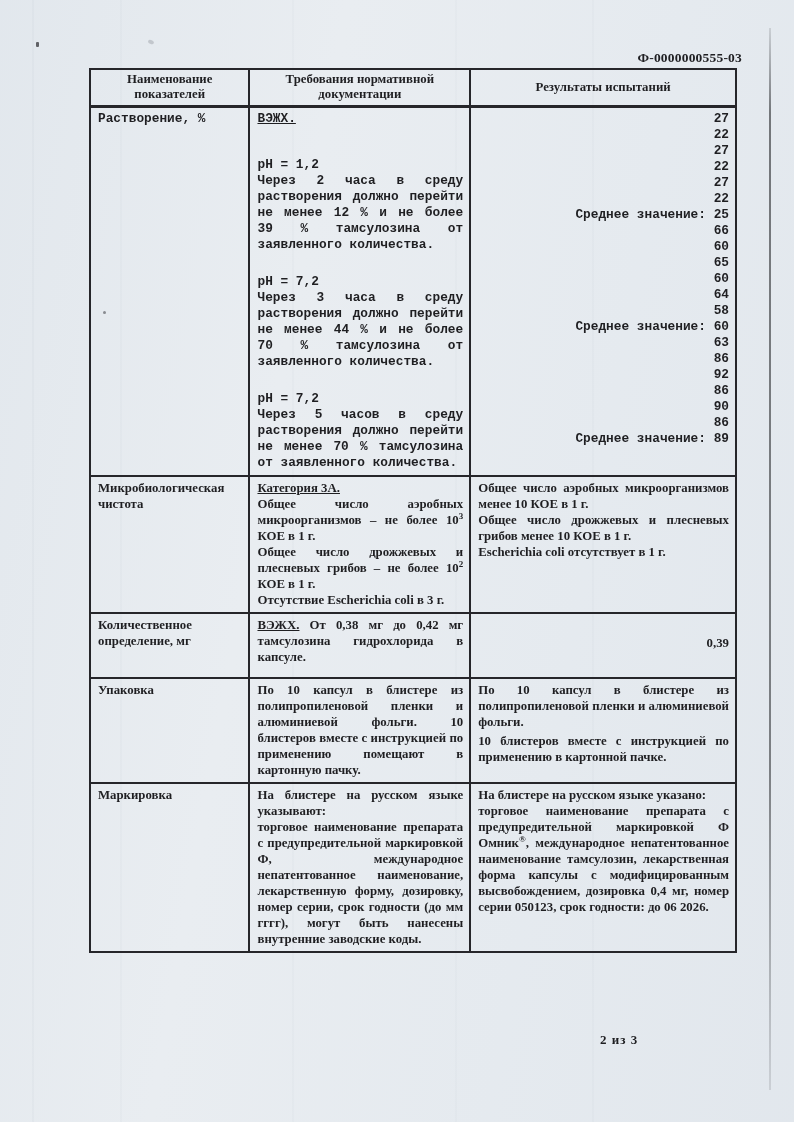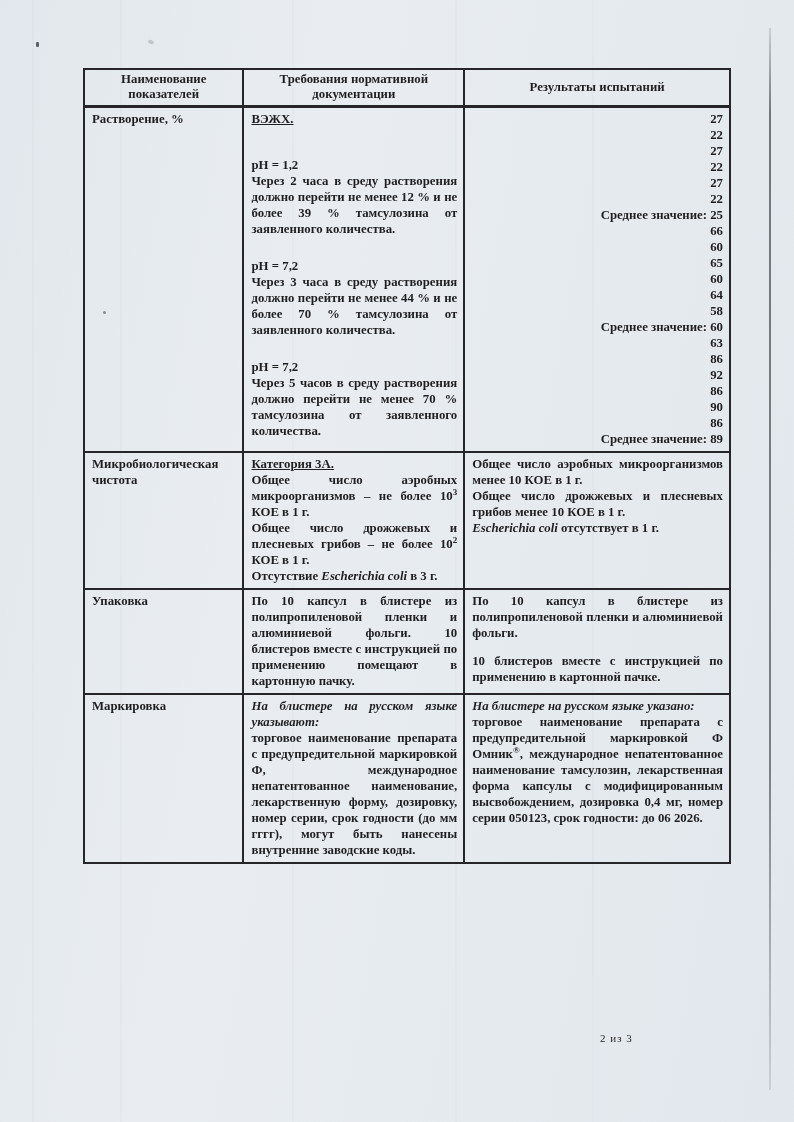--- a/index.html
+++ b/index.html
@@ -39,21 +39,21 @@
   .form-code {
     position: absolute;
     top: 50px; left: 95px; width: 647px;
     text-align: right;
     font-size: 13.5px; font-weight: 700;
     letter-spacing: .2px;
   }
 
   table.doc-table {
     position: absolute;
-    left: 83px; top: 68px;
+    left: 89px; top: 68px;
     width: 648px;
     border-collapse: collapse;
     table-layout: fixed;
     font-size: 12.8px;
     line-height: 16px;
     font-weight: 700;
   }
   .doc-table th, .doc-table td {
     border: 2px solid #26262a;
     vertical-align: top;
@@ -66,66 +66,67 @@
     vertical-align: middle;
     height: 37px;
     padding: 2px 4px;
     line-height: 15px;
   }
   .c1 { width: 138px; }
   .c2 { width: 191px; }
   .c3 { width: 230px; }
 
   .u   { text-decoration: underline; }
-  .it  { font-style: italic; }
+  .it  { }
   .just { text-align: justify; }
 
   .gap-lg { height: 30px; }
   .gap-md { height: 21px; }
 
   .val { text-align: right; }
   sup { font-size: 9px; line-height: 0; }
 
   .assay-result { margin-top: 18px; }
-  .pkg-p + .pkg-p { margin-top: 12px; }
+  .pkg-p + .pkg-p { margin-top: 3px; }
 
   .page-number {
     position: absolute;
     left: 600px; top: 1032px; width: 142px;
-    font-size: 11px; font-weight: 400;
+    font-size: 13px; font-weight: 700;
     letter-spacing: 1px;
   }
 </style>
 </head>
 <body>
 
 <div class="paper">
   <div class="streaks"></div>
   <div class="scan-line"></div>
   <div class="speck1"></div>
   <div class="speck2"></div>
   <div class="speck3"></div>
 
+  <div class="form-code">Ф-0000000555-03</div>
 
   <table class="doc-table">
     <colgroup>
       <col class="c1">
         <col class="c2">
         <col class="c3">
     </colgroup>
     <thead>
       <tr>
         <th class="c1">Наименование показателей</th>
         <th class="c2">Требования нормативной документации</th>
         <th class="c3">Результаты испытаний</th>
       </tr>
     </thead>
     <tbody>
 
-      <tr style="height:280px;">
+      <tr style="height:280px;font-family:Liberation Mono, monospace;">
         <td class="c1">
           <div>Растворение, %</div>
         </td>
         <td class="c2">
           <div class="u">ВЭЖХ.</div>
           <div class="gap-lg"></div>
           <div>pH = 1,2</div>
           <div class="just">Через 2 часа в среду растворения должно перейти не менее 12 % и не более 39 % тамсулозина от заявленного количества.</div>
           <div class="gap-md"></div>
           <div>pH = 7,2</div>
@@ -175,20 +176,31 @@
           <div class="just"><span>Общее число дрожжевых и плесневых грибов – не более 10</span><sup>2</sup><span> КОЕ в 1 г.</span></div>
           <div><span>Отсутствие </span><span class="it">Escherichia coli</span><span> в 3 г.</span></div>
         </td>
         <td class="c3">
           <div class="just">Общее число аэробных микроорганизмов менее 10 КОЕ в 1 г.</div>
           <div class="just">Общее число дрожжевых и плесневых грибов менее 10 КОЕ в 1 г.</div>
           <div><span class="it">Escherichia coli</span><span> отсутствует в 1 г.</span></div>
         </td>
       </tr>
 
+      <tr style="height:65px;">
+        <td class="c1">
+          <div>Количественное определение, мг</div>
+        </td>
+        <td class="c2">
+          <div class="just"><span class="u">ВЭЖХ.</span><span> От 0,38 мг до 0,42 мг тамсулозина гидрохлорида в капсуле.</span></div>
+        </td>
+        <td class="c3">
+          <div class="val assay-result">0,39</div>
+        </td>
+      </tr>
 
       <tr style="height:77px;">
         <td class="c1">
           <div>Упаковка</div>
         </td>
         <td class="c2">
           <div class="just">По 10 капсул в блистере из полипропиленовой пленки и алюминиевой фольги. 10 блистеров вместе с инструкцией по применению помещают в картонную пачку.</div>
         </td>
         <td class="c3">
           <div class="just pkg-p">По 10 капсул в блистере из полипропиленовой пленки и алюминиевой фольги.</div>

